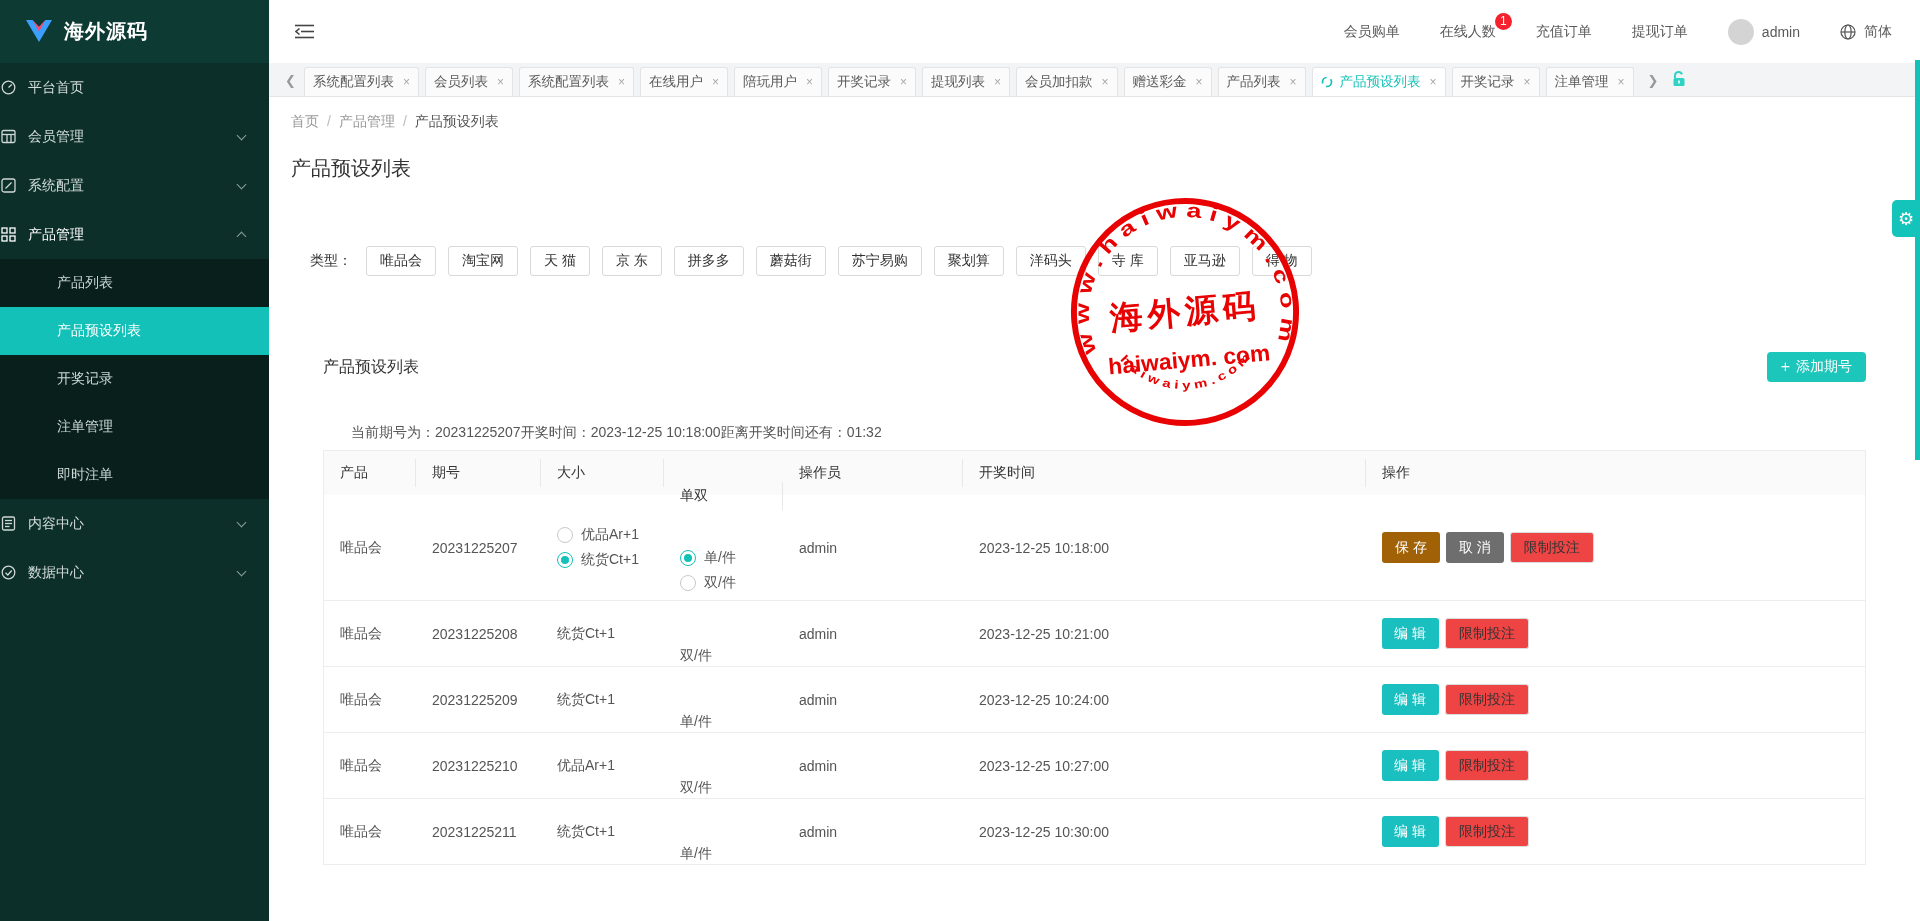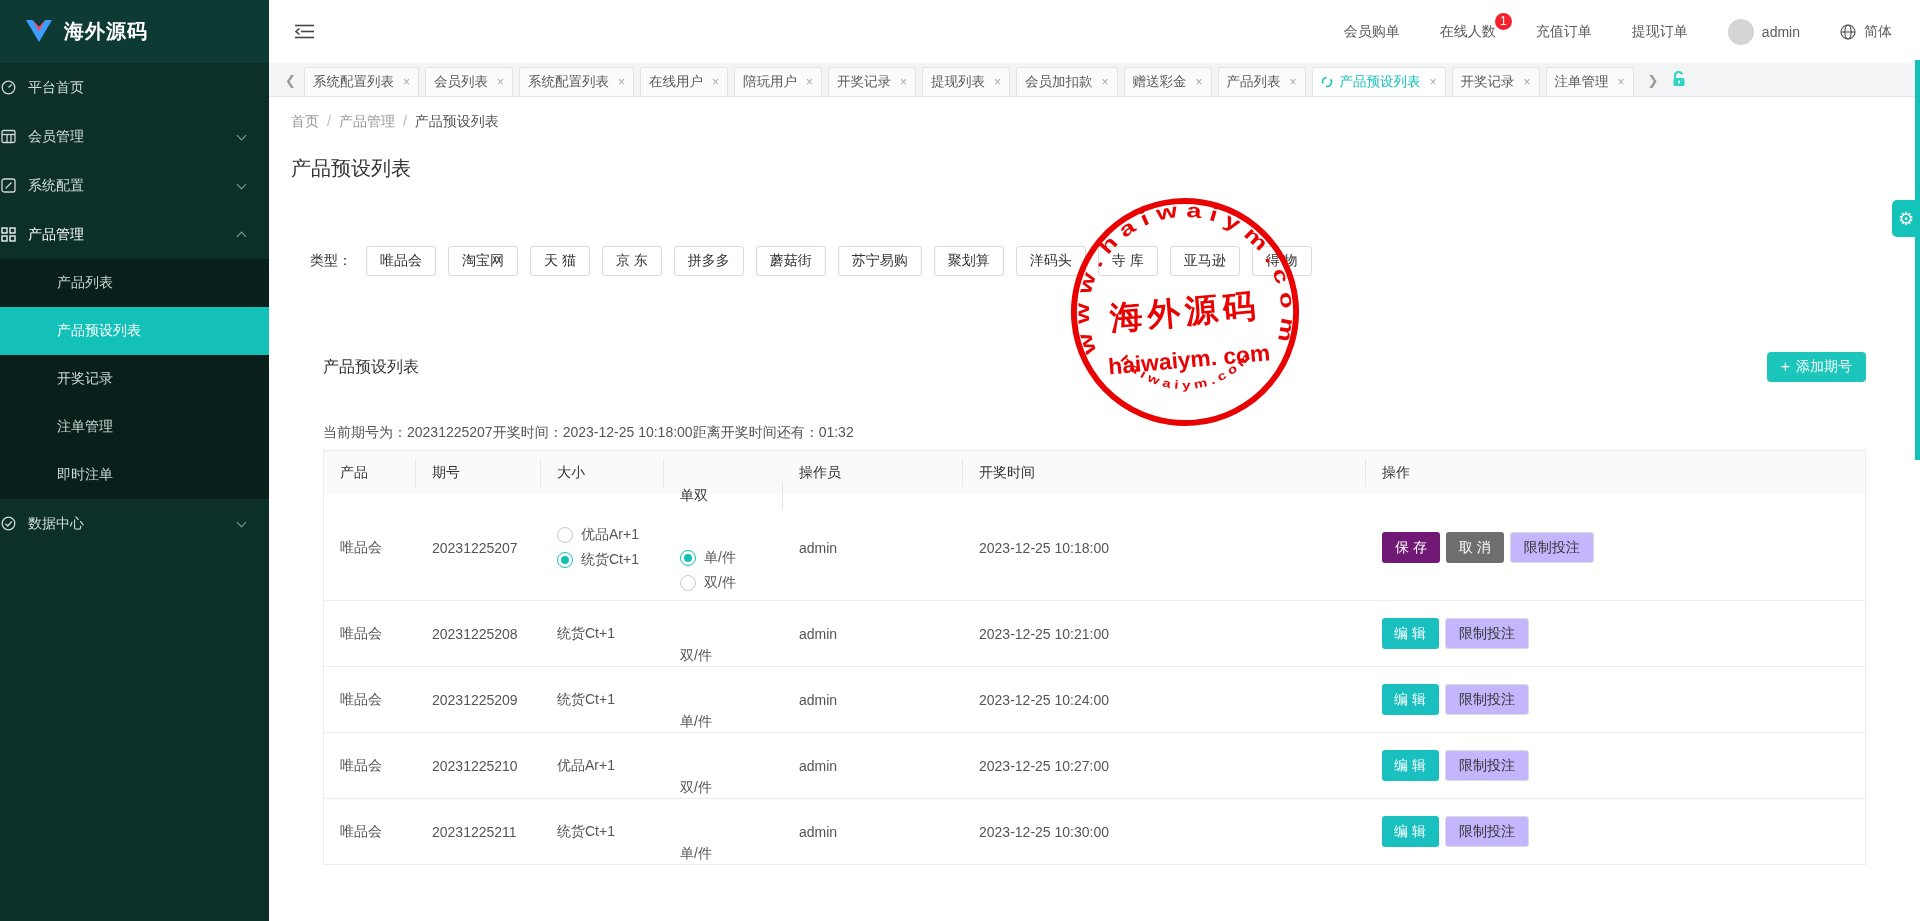--- a/index.html
+++ b/index.html
@@ -52,41 +52,41 @@
   .filter-row { margin-top:64px; display:flex; align-items:center; padding-left:19px; }
   .filter-label { color:#333; margin-right:14px; }
   .type-btn { background:#fff; border:1px solid #d9d9d9; border-radius:3px; height:30px; padding:0 13px;
     margin-right:12px; color:#333; font-size:14px; cursor:pointer; }
 
   .panel { margin-top:76px; padding:0 32px; }
   .panel-head { display:flex; align-items:center; }
   .panel-title { font-size:16px; color:#333; }
   .add-btn { margin-left:auto; background:#1dc6bb; color:#fff; border:none; border-radius:4px; height:30px;
     padding:0 14px; font-size:14px; cursor:pointer; display:flex; align-items:center; gap:6px; }
-  .info-line { margin-top:42px; color:#555; font-size:14px; }
+  .info-line { margin-top:42px; color:#555; font-size:14px;margin-left:28px; }
 
   
   .table { margin-top:8px; border:1px solid #ededed; border-bottom:none; }
   .t-head { display:flex; background:#fafafa; height:44px; align-items:center; font-weight:500; color:#333; }
   .t-head .cell { border-right:1px solid #e8e8e8; height:28px; display:flex; align-items:center; }
   .t-head .cell:last-child { border-right:none; }
   .cell { padding-left:16px; }
   .c0{width:92px;} .c1{width:125px;} .c2{width:123px;} .c3{width:119px;margin-top:45px;} .c4{width:180px;} .c5{width:403px;} .c6{flex:1;}
   .t-row { display:flex; align-items:center; height:66px; border-bottom:1px solid #ededed; color:#555; }
   .t-row.editing { height:106px; }
   .radio-group { display:flex; flex-direction:column; gap:7px; }
   .radio-opt { display:flex; align-items:center; gap:8px; cursor:pointer; }
   .radio { width:16px; height:16px; border:1px solid #c9c9c9; border-radius:50%; background:#fff; position:relative; flex:none; }
   .radio.checked { border-color:#14c1b8; }
   .radio.checked::after { content:""; position:absolute; left:3px; top:3px; width:8px; height:8px; border-radius:50%; background:#14c1b8; }
   .ops { display:flex; flex-wrap:wrap; gap:6px; align-items:flex-start; max-width:260px; }
   .btn { border-radius:3px; height:31px; padding:0 13px; font-size:14px; cursor:pointer; border:none; }
-  .btn-save { background:#701a75; color:#fff; }
+  .btn-save { background:#a16207; color:#fff; }
   .btn-cancel { background:#6e6e6e; color:#fff; }
-  .btn-restrict { background:#c4b5fd; border:1px solid #dcdcdc; color:#333; }
+  .btn-restrict { background:#ef4444; border:1px solid #dcdcdc; color:#333; }
   .btn-edit { background:#1ac0c0; color:#fff;padding-left:12px; }
 
   
   .gear-btn { position:fixed; right:0; top:200px; width:28px; height:37px; background:#14c3ba; border-radius:5px 0 0 5px;
     display:flex; align-items:center; justify-content:center; cursor:pointer; z-index:20; color:#fff; font-size:18px; }
   .right-strip { position:fixed; right:0; top:60px; width:5px; height:400px; background:#14c1b8; z-index:5; }
 
   .watermark { position:absolute; left:797px; top:95px; width:238px; height:240px; z-index:50; pointer-events:none; }
 </style>
 </head>
@@ -142,20 +142,32 @@
           </svg>
         </span>
         <span>产品管理</span>
         <span class="chev up"></span>
       </div>
       <div class="sub-item">产品列表</div>
       <div class="sub-item active">产品预设列表</div>
       <div class="sub-item">开奖记录</div>
       <div class="sub-item">注单管理</div>
       <div class="sub-item">即时注单</div>
+      <div class="menu-item">
+        <span class="mi-icon">
+          <svg width="15" height="15" viewBox="0 0 15 15" fill="none" stroke="#cfd8d6" stroke-width="1.3">
+            <rect x="1.5" y="1" width="12" height="13" rx="1.5"></rect>
+            <line x1="4" y1="4.5" x2="11" y2="4.5"></line>
+            <line x1="4" y1="7.5" x2="11" y2="7.5"></line>
+            <line x1="4" y1="10.5" x2="8.5" y2="10.5"></line>
+          </svg>
+        </span>
+        <span>内容中心</span>
+        <span class="chev down"></span>
+      </div>
       <div class="menu-item">
         <span class="mi-icon">
           <svg width="15" height="15" viewBox="0 0 15 15" fill="none" stroke="#cfd8d6" stroke-width="1.3">
             <circle cx="7.5" cy="7.5" r="6.3"></circle>
             <path d="M4.5 7.8 L6.8 10 L10.7 5.5"></path>
           </svg>
         </span>
         <span>数据中心</span>
         <span class="chev down"></span>
       </div>

